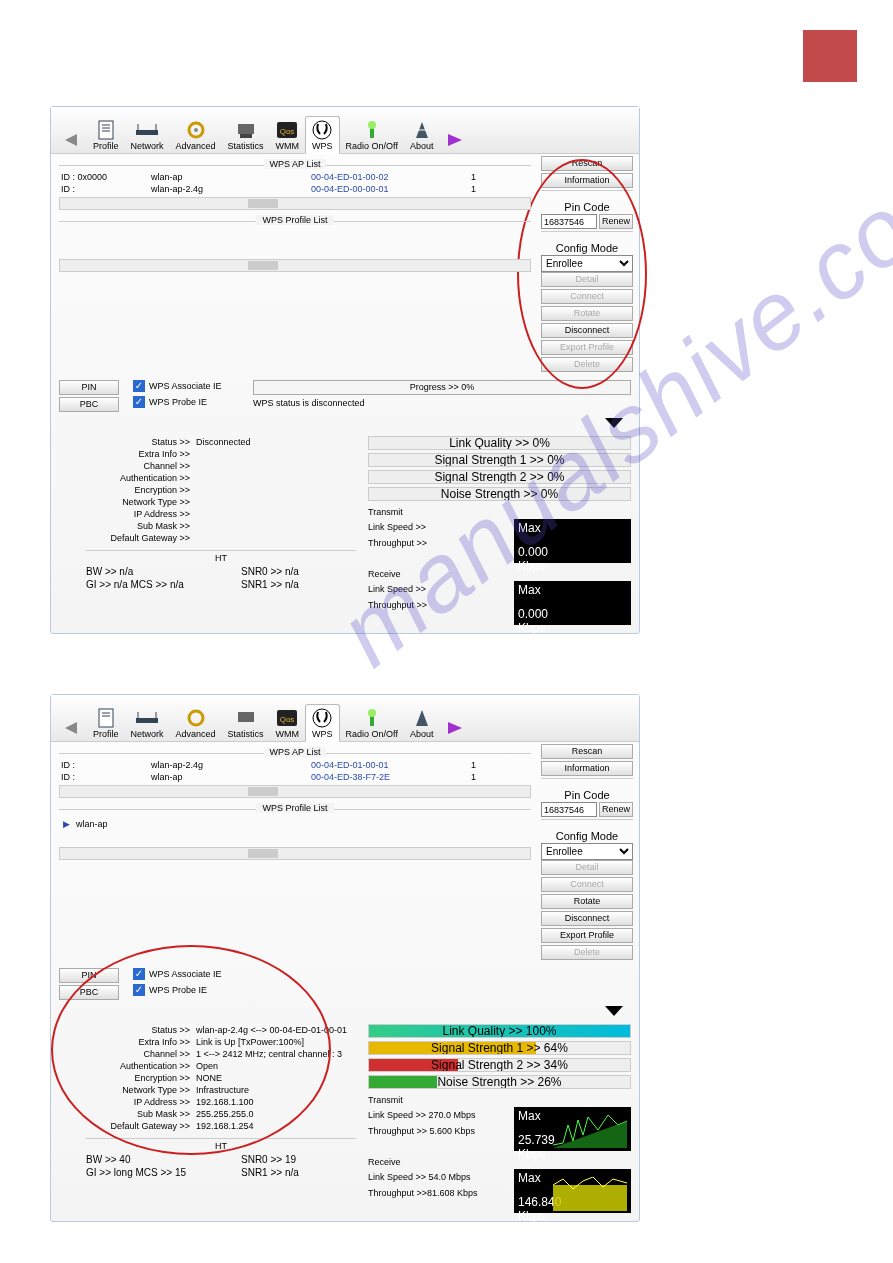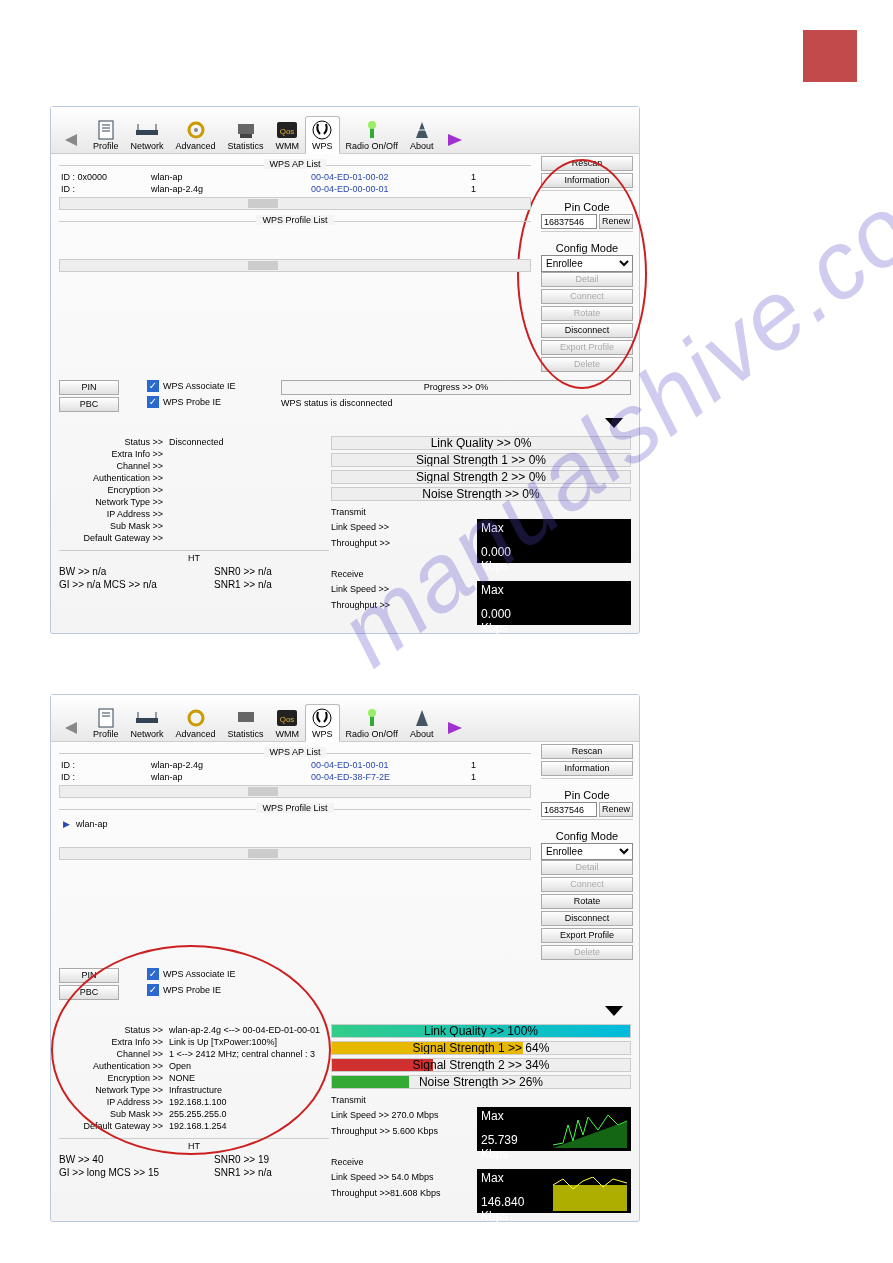--- a/index.html
+++ b/index.html
@@ -36,34 +36,34 @@
   .sbtn.disabled { color: #aaa; }
   .slabel { font-size: 11px; text-align: center; margin: 2px 0 1px; border-top:1px solid #ccc; padding-top:10px; }
   .pincode { display:flex; gap:2px; margin-bottom:2px; }
   .pincode input { width: 56px; height:15px; font-size:9px; border:1px solid #888; padding:6px 2px; }
   .pincode .sbtn { width: 34px; margin:0; }
   .sselect { width: 92px; height:17px; font-size:10px; border:1px solid #888; background:#fff; }
 
   .profilelist { min-height: 30px; padding: 4px 12px; font-size:9px; }
   .play { color:#2a4ab0; margin-right:6px; }
 
-  .progress-section { display:flex; padding: 4px 8px; gap: 24px; }
+  .progress-section { display:flex; padding: 4px 8px; gap: 10px; }
   .pcol-left { width: 64px; }
   .pcol-left .sbtn { width:60px; }
   .pcol-mid { width: 110px; font-size:9px; }
   .chk { display:flex; align-items:center; gap:4px; margin-bottom:4px; }
   .chk .box { width:12px; height:12px; background:#2a6ad0; color:#fff; font-size:10px; line-height:12px; text-align:center; }
   .pcol-right { flex:1; }
   .progbar { height:15px; border:1px solid #aaa; background:#f5f5f5; text-align:center; line-height:13px; font-size:9px; }
   .progbar.full { background: linear-gradient(#6a8ff0,#2a4ab0); color:#fff; }
   .pstatus { font-size:9px; margin-top:3px; }
 
   .tri { position:absolute; right:6px; width:18px; height:10px; background:#000; clip-path: polygon(0 0,100% 0,50% 100%); cursor:pointer; }
 
-  .status-section { display:flex; padding: 8px; gap: 2px; }
+  .status-section { display:flex; padding: 8px; gap: 12px; margin-left: 27px; }
   .status-left { width: 270px; font-size:9px; }
   .status-left .srow { display:flex; padding:1px 0; }
   .status-left .slab { width: 110px; text-align:right; padding-right:6px; }
   .ht-title { text-align:center; margin:6px 0 2px; border-top:1px solid #ccc; padding-top:2px; }
   .htgrid { display:flex; flex-wrap:wrap; font-size:10px; }
   .htgrid div { width:50%; padding:1px 0; }
   .htgrid .r { text-align:left; padding-left:20px; }
   .status-right { flex:1; }
   .qbar { height:14px; border:1px solid #ccc; margin-bottom:3px; text-align:center; line-height:12px; font-size:12px; background:#eee; position:relative; overflow:hidden; }
   .qfill { position:absolute; left:0; top:0; bottom:0; }

